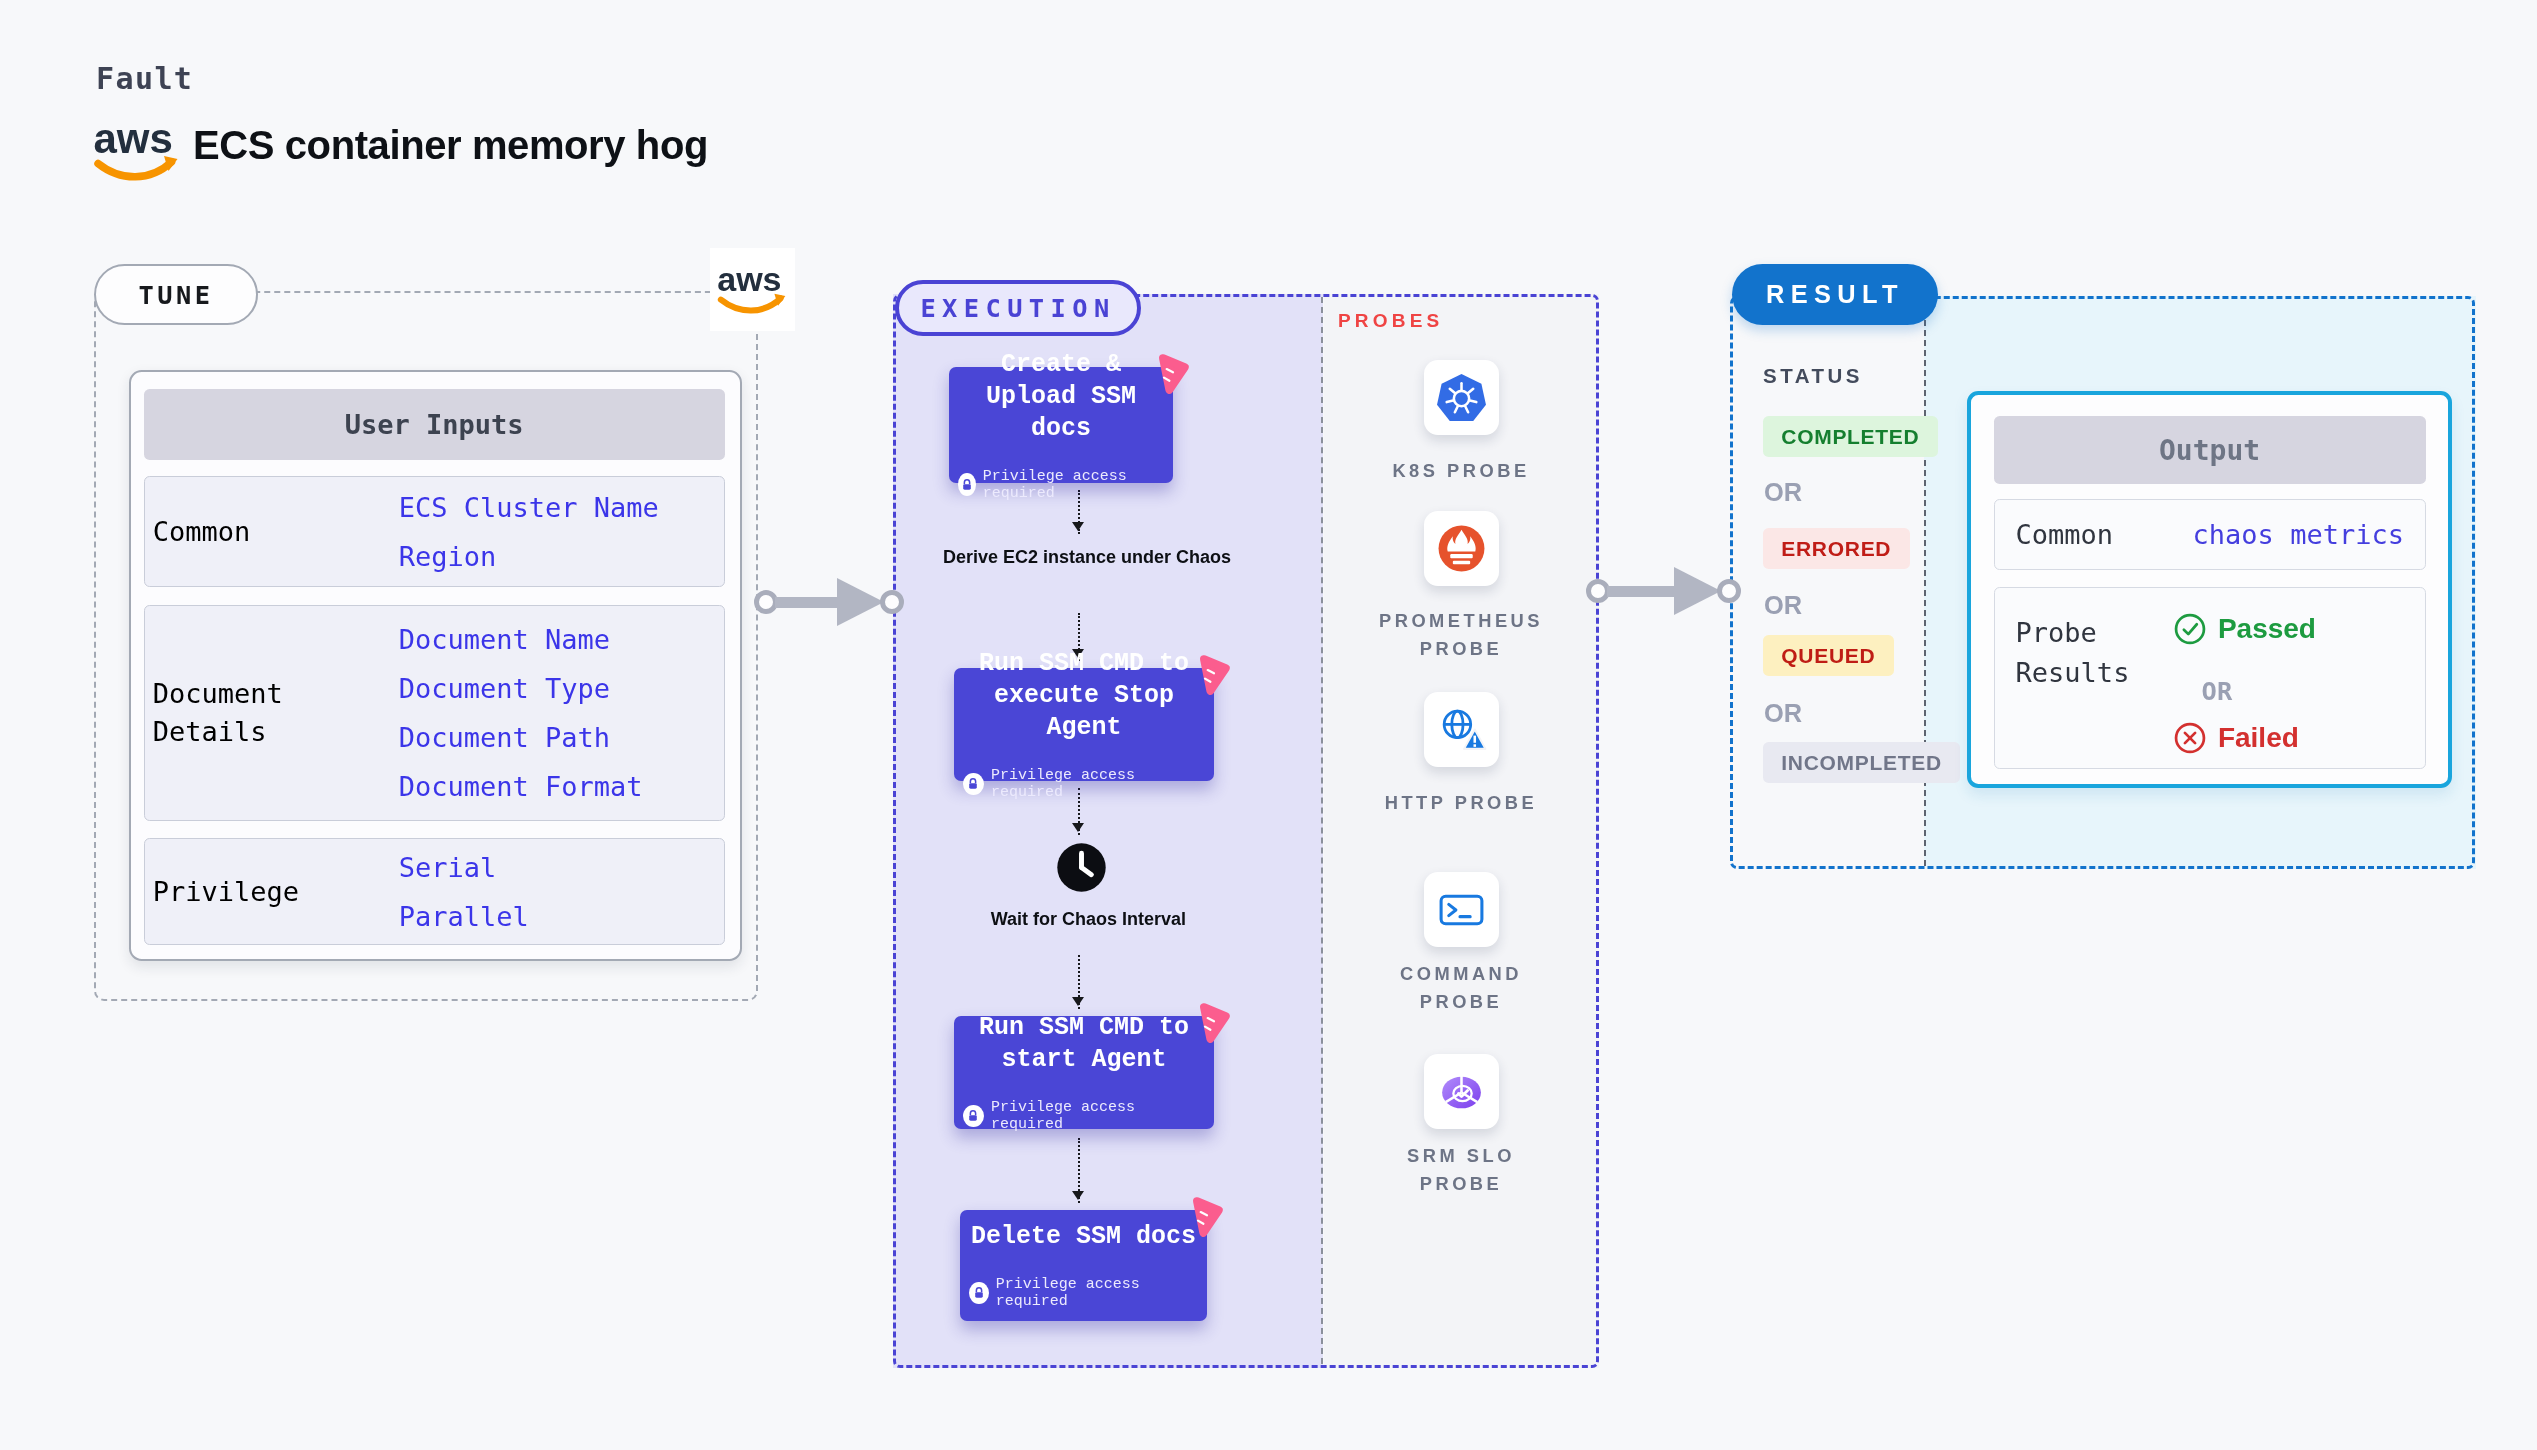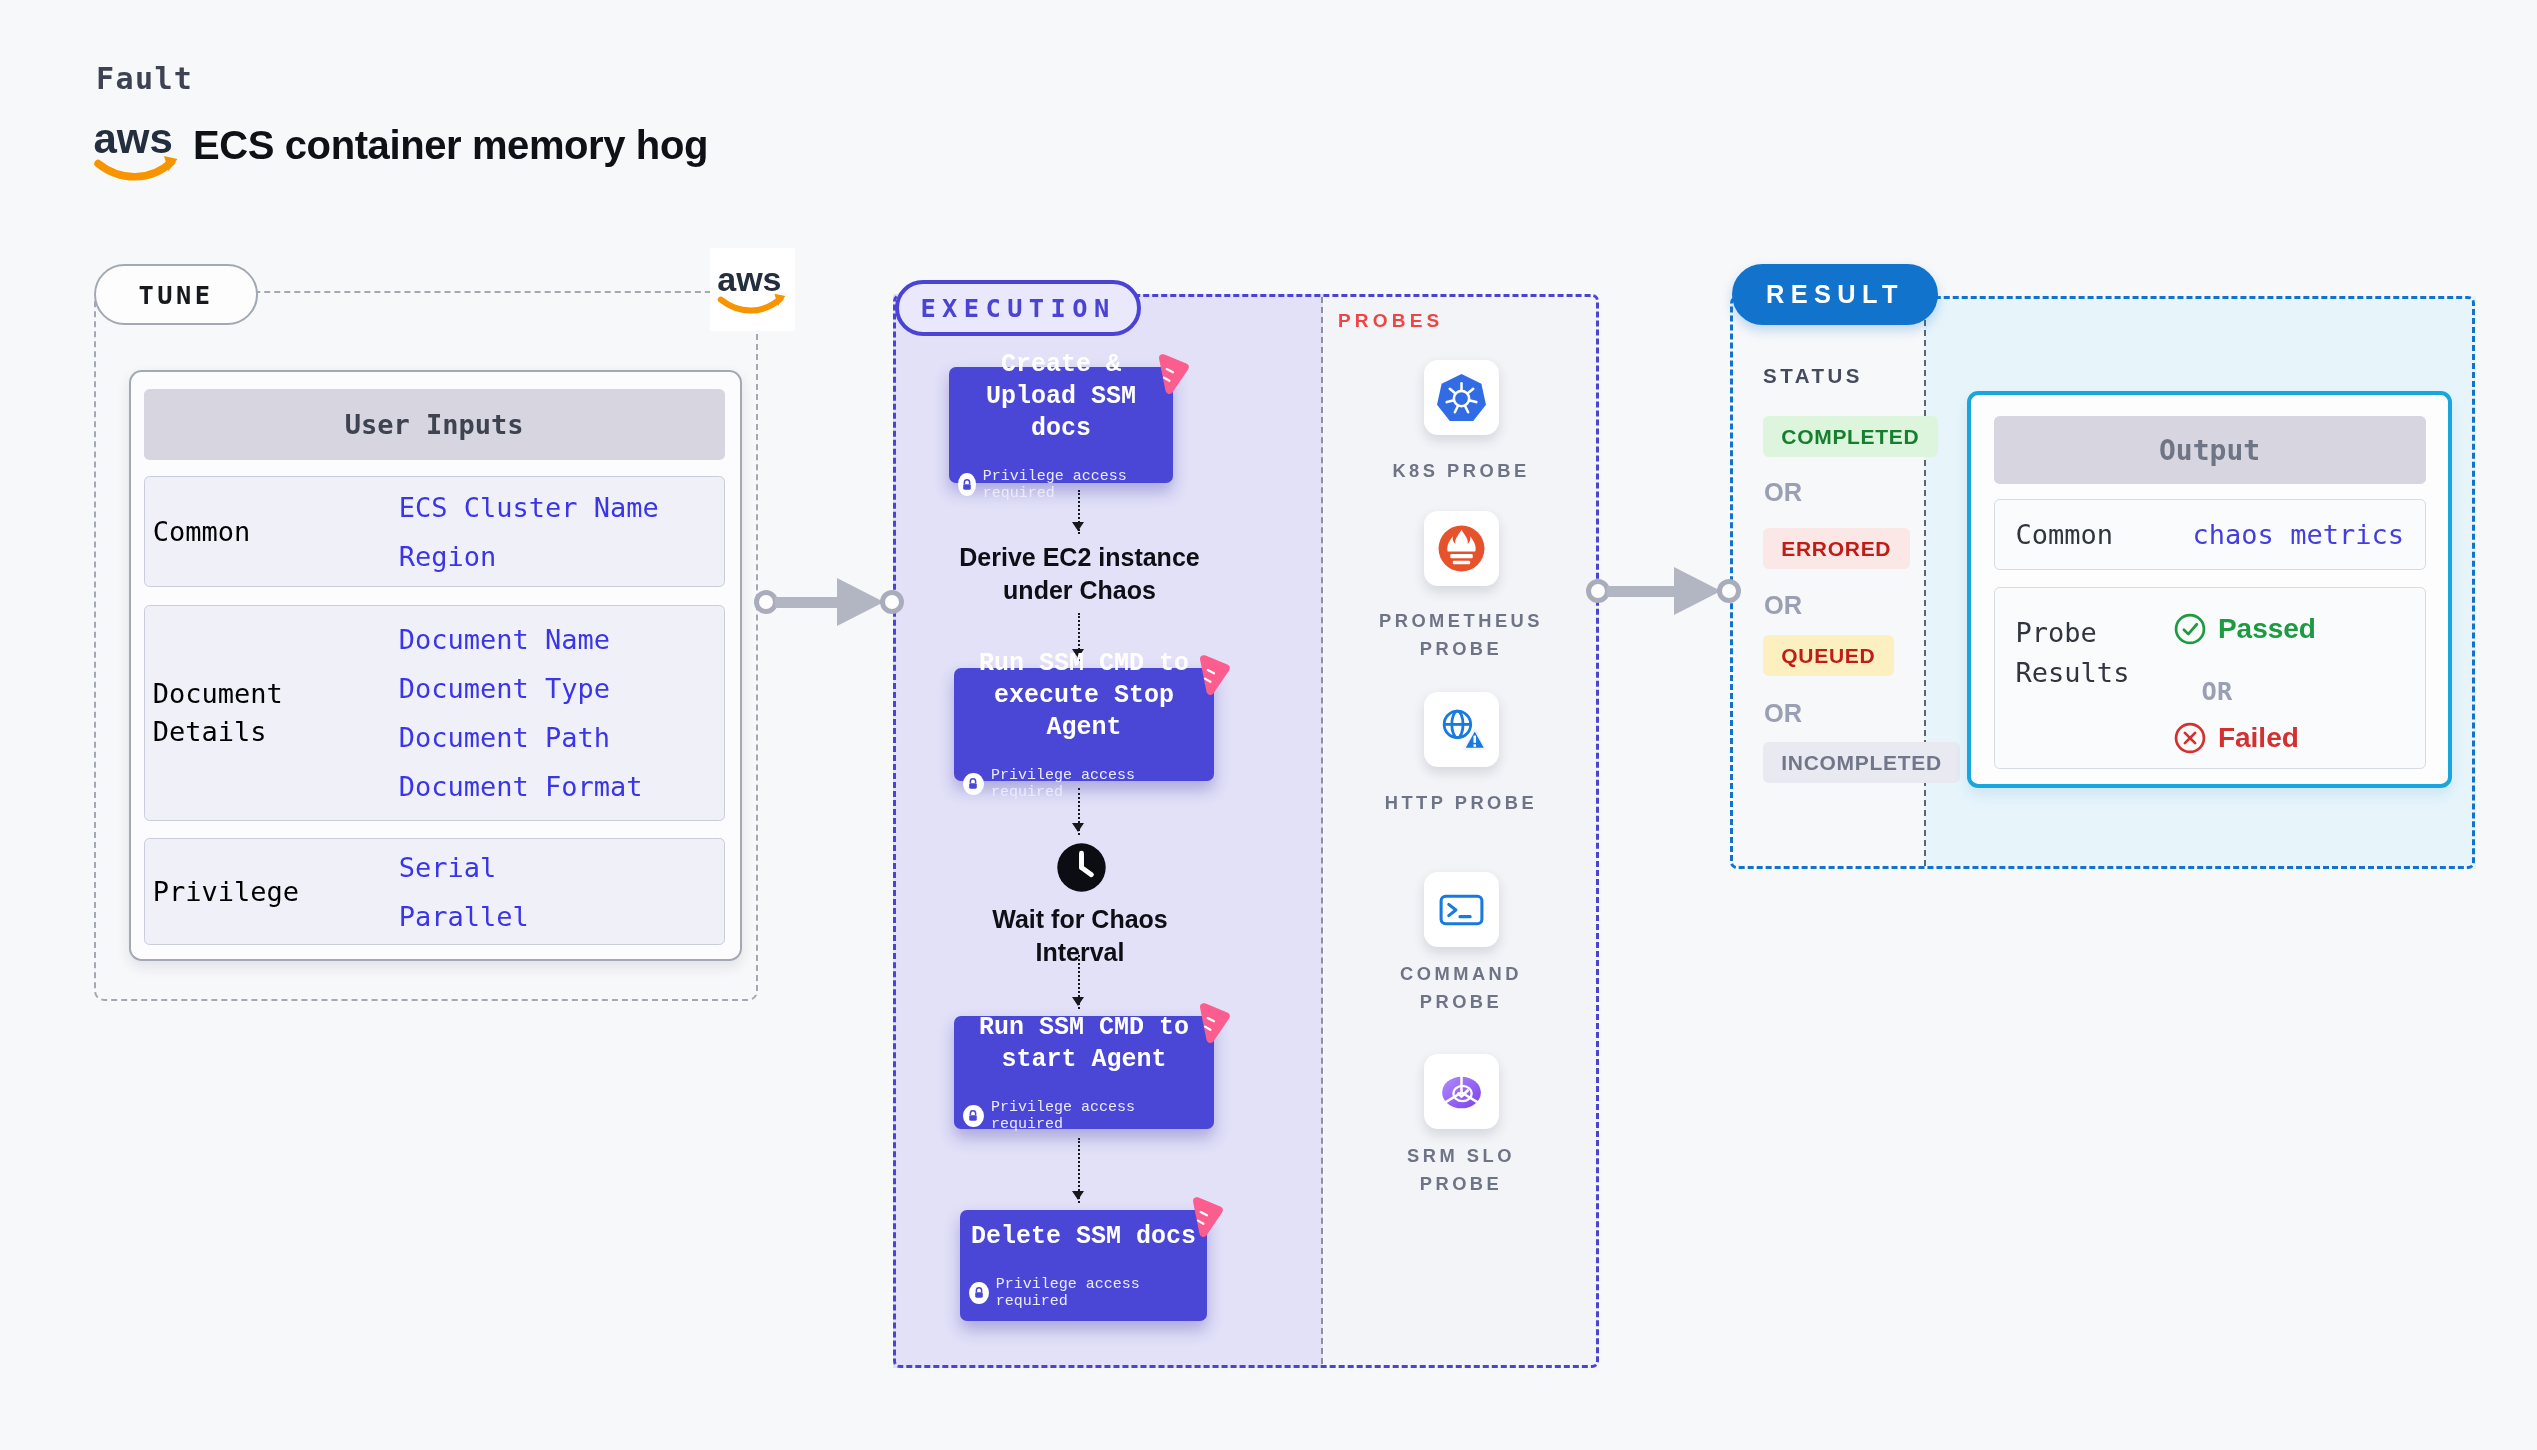--- a/index.html
+++ b/index.html
@@ -75,21 +75,21 @@
   .pink-ic{position:absolute;right:-18.3px;top:-15.5px;width:45px;height:45px;z-index:6;}
 
   .flow-arrow{left:1078px;width:0;border-left:2.8px dotted #17181c;z-index:4;}
   .flow-arrow::after{content:"";position:absolute;bottom:-2.8px;left:-7.8px;border:6.4px solid transparent;border-top:9.2px solid #17181c;}
   .f1{top:490px;height:44px;}
   .f2{top:613px;height:48px;}
   .f3{top:788px;height:47px;}
   .f4{top:955px;height:54px;}
   .f5{top:1138px;height:65px;}
 
-  .note{font-size:25px;font-weight:700;line-height:33px;color:#0d0f14;text-align:center;z-index:4;}
+  .note{font-size:18px;font-weight:700;line-height:33px;color:#0d0f14;text-align:right;z-index:4;}
   .note-derive{left:928px;top:541px;width:303px;}
   .note-wait{left:974px;top:903px;width:212px;}
   .clock-wrap{left:1054px;top:840px;width:55px;height:55px;z-index:4;}
 
   
   .probes-label{left:1338px;top:310px;font-size:19px;font-weight:700;letter-spacing:4.2px;color:#ef4444;z-index:4;}
   .tile{left:1424px;width:75px;height:75px;background:#ffffff;border-radius:14px;display:flex;align-items:center;justify-content:center;
     box-shadow:0 5.6px 11.3px rgba(30,40,80,.14);z-index:4;}
   .tile svg{width:51px;height:51px;}
   .tk8s{top:360px;} .tprom{top:511px;} .thttp{top:692px;} .tcmd{top:872px;} .tsrm{top:1054px;}

